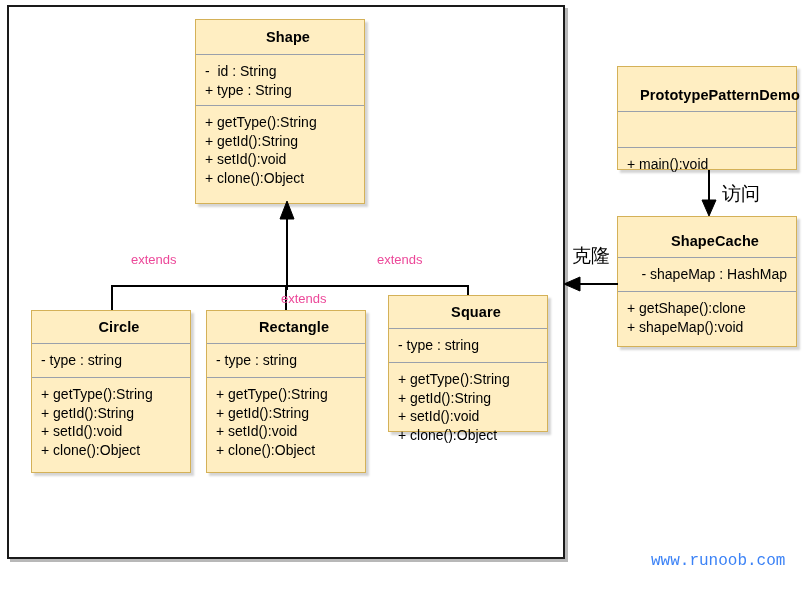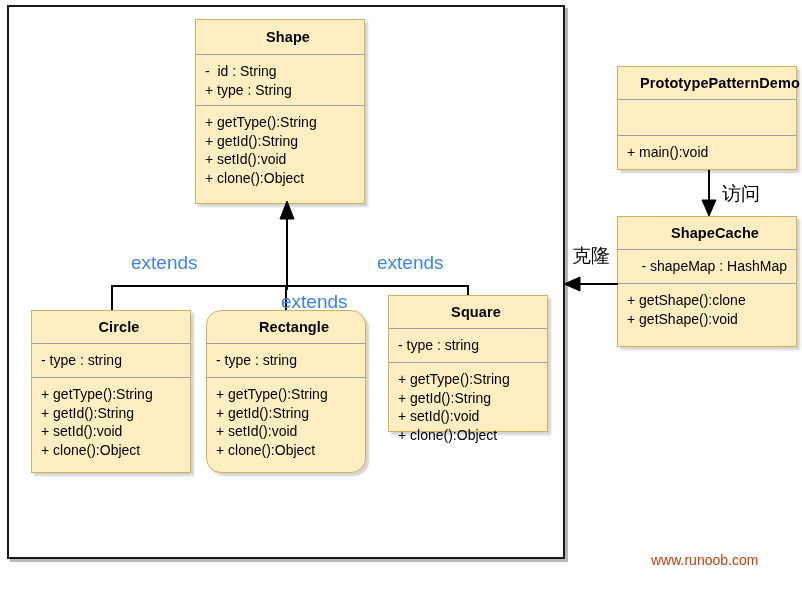--- a/index.html
+++ b/index.html
@@ -68,40 +68,41 @@
     width: 2px;
     background: #000000;
   }
   .hline {
     position: absolute;
     height: 2px;
     background: #000000;
   }
   .edge-label {
     position: absolute;
-    font-size: 19px;
-    color: #3b82f6;
+    font-size: 13px;
+    color: #ec4899;
     white-space: nowrap;
   }
   .edge-label-cjk {
     position: absolute;
     font-size: 19px;
     color: #000000;
     white-space: nowrap;
   }
   .arrow-svg {
     position: absolute;
     overflow: visible;
   }
 
   .watermark {
     position: absolute;
-    font-size: 14px;
-    color: #c2410c;
+    font-size: 16px;
+    color: #3b82f6;
     white-space: nowrap;
+    font-family: Liberation Mono, monospace;
   }
 </style>
 </head>
 <body>
 
 <div id="canvas">
 
   <div class="outer-frame"></div>
 
   <div class="uml-box" style="left:195px; top:19px; width:170px; height:185px;">
@@ -143,21 +144,21 @@
     </div>
     <div class="uml-sep"></div>
     <div class="uml-section">
       <div class="uml-line">+ getType():String</div>
       <div class="uml-line">+ getId():String</div>
       <div class="uml-line">+ setId():void</div>
       <div class="uml-line">+ clone():Object</div>
     </div>
   </div>
 
-  <div class="uml-box" style="left:206px; top:310px; width:160px; height:163px;border-radius:15px;">
+  <div class="uml-box" style="left:206px; top:310px; width:160px; height:163px;">
     <div class="uml-title" style="padding:8px 6px 8px 6px;">Rectangle</div>
     <div class="uml-sep"></div>
     <div class="uml-section" style="height:33px;">
       <div class="uml-line">- type : string</div>
     </div>
     <div class="uml-sep"></div>
     <div class="uml-section">
       <div class="uml-line">+ getType():String</div>
       <div class="uml-line">+ getId():String</div>
       <div class="uml-line">+ setId():void</div>
@@ -174,45 +175,45 @@
     <div class="uml-sep"></div>
     <div class="uml-section">
       <div class="uml-line">+ getType():String</div>
       <div class="uml-line">+ getId():String</div>
       <div class="uml-line">+ setId():void</div>
       <div class="uml-line">+ clone():Object</div>
     </div>
   </div>
 
   <div class="uml-box" style="left:617px; top:66px; width:180px; height:104px;">
-    <div class="uml-title" style="padding:8px 6px 8px 6px;">PrototypePatternDemo</div>
+    <div class="uml-title" style="padding:20px 6px 8px 6px;">PrototypePatternDemo</div>
     <div class="uml-sep"></div>
     <div class="uml-section" style="height:35px;"></div>
     <div class="uml-sep"></div>
     <div class="uml-section">
       <div class="uml-line">+ main():void</div>
     </div>
   </div>
 
   <svg class="arrow-svg" style="left:700px; top:170px; width:18px; height:48px;">
     <line x1="9" y1="0" x2="9" y2="33" stroke="#000000" stroke-width="2"></line>
     <polygon points="9,46 2,30 16,30" fill="#000000" stroke="#000000" stroke-width="1"></polygon>
   </svg>
   <div class="edge-label-cjk" style="left:722px; top:181px;">访问</div>
 
   <div class="uml-box" style="left:617px; top:216px; width:180px; height:131px;">
-    <div class="uml-title" style="padding:8px 6px 8px 6px;">ShapeCache</div>
+    <div class="uml-title" style="padding:16px 6px 8px 6px;">ShapeCache</div>
     <div class="uml-sep"></div>
     <div class="uml-section" style="height:33px;text-align:right;">
       <div class="uml-line">- shapeMap : HashMap</div>
     </div>
     <div class="uml-sep"></div>
     <div class="uml-section">
       <div class="uml-line">+ getShape():clone</div>
-      <div class="uml-line">+ getShape():void</div>
+      <div class="uml-line">+ shapeMap():void</div>
     </div>
   </div>
 
   <svg class="arrow-svg" style="left:562px; top:276px; width:58px; height:16px;">
     <line x1="56" y1="8" x2="16" y2="8" stroke="#000000" stroke-width="2"></line>
     <polygon points="2,8 18,1 18,15" fill="#000000" stroke="#000000" stroke-width="1"></polygon>
   </svg>
   <div class="edge-label-cjk" style="left:572px; top:243px;text-align:center;">克隆</div>
 
   <div class="watermark" style="left:651px; top:552px;">www.runoob.com</div>

